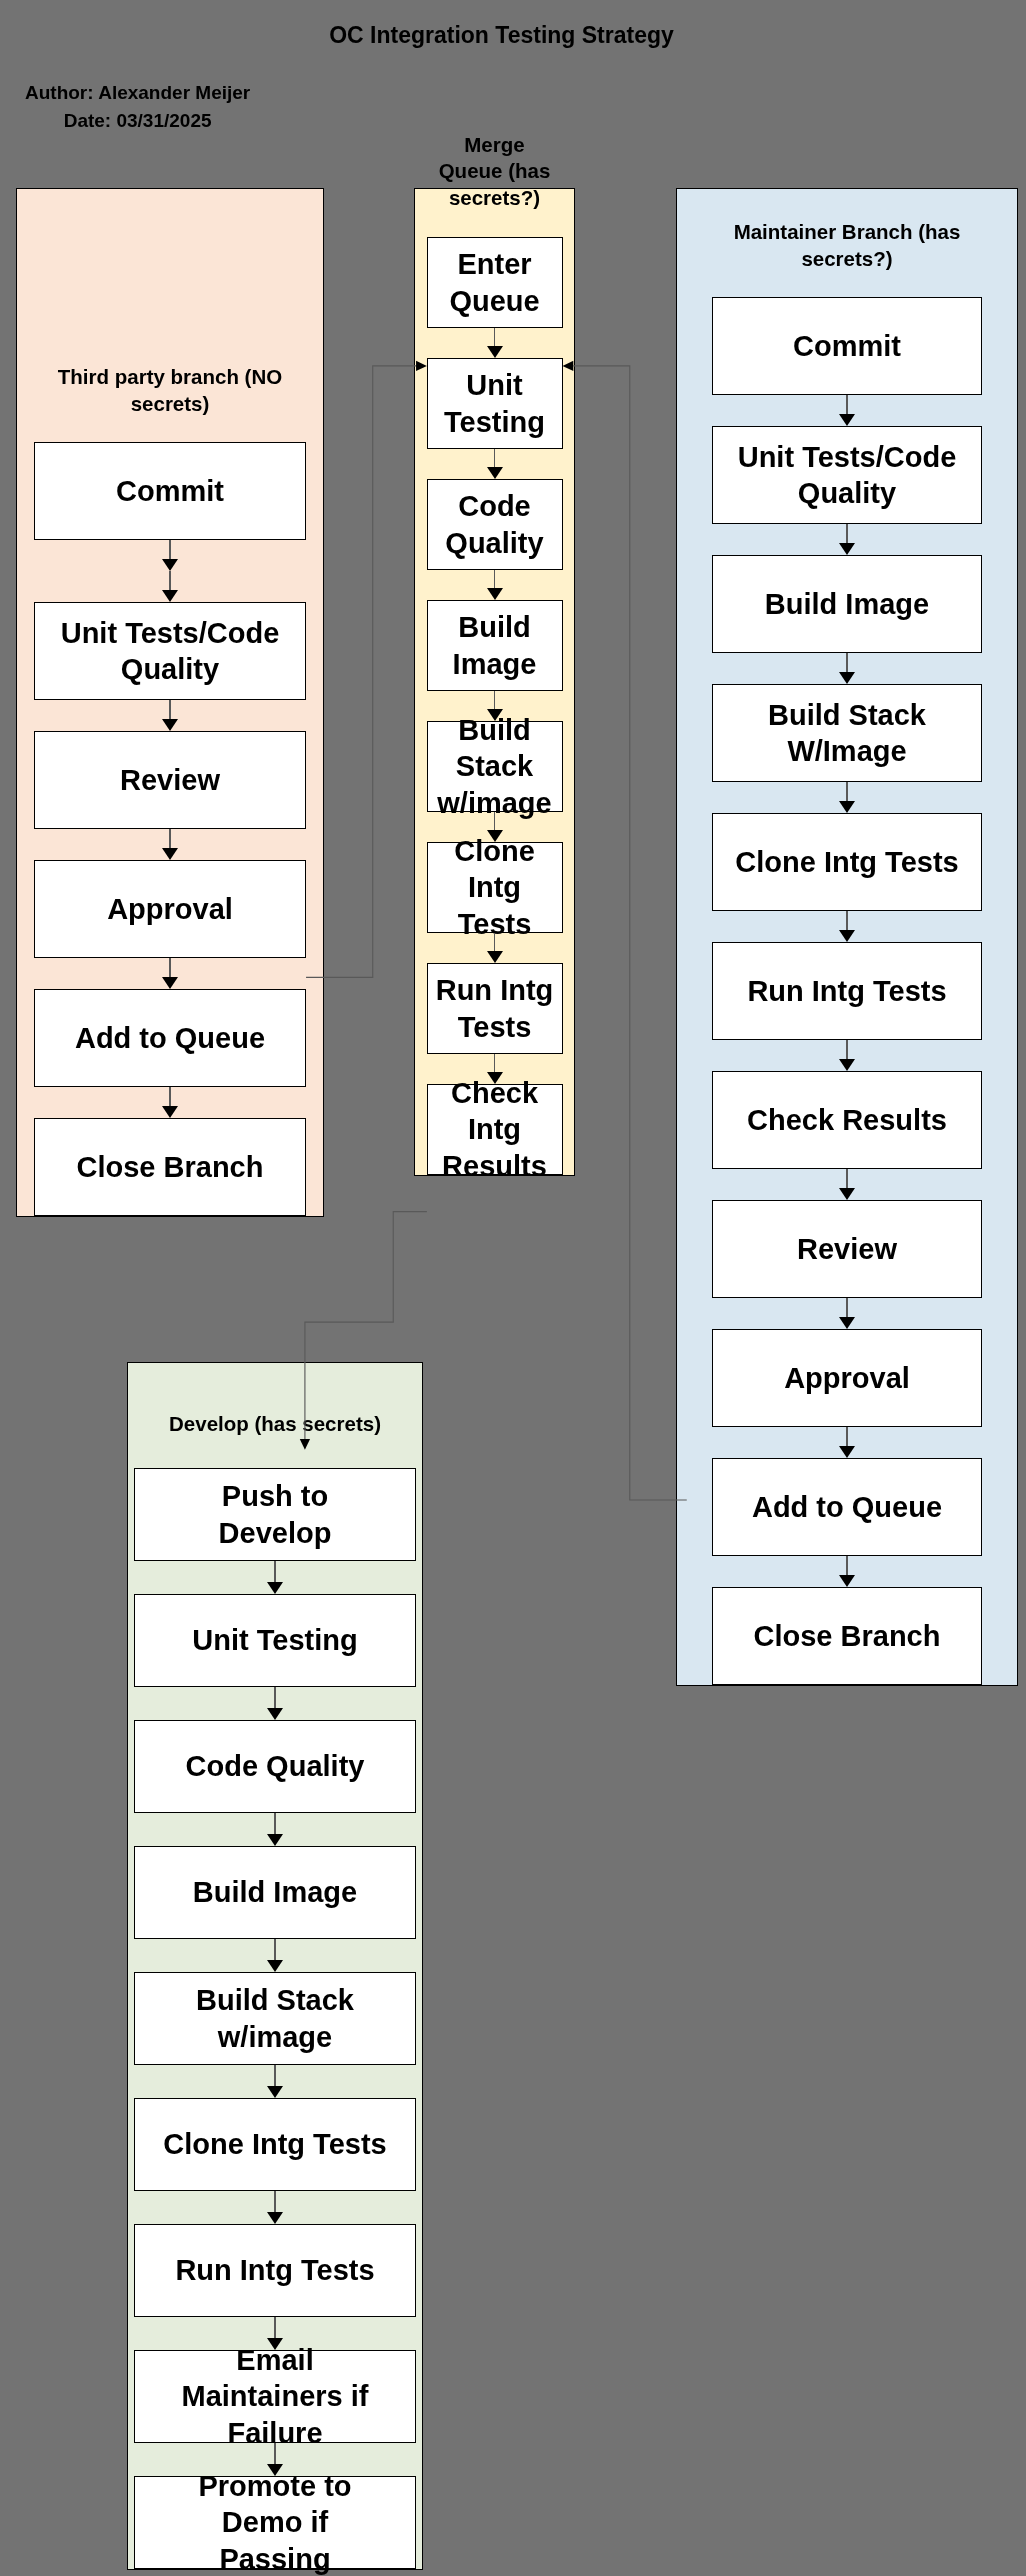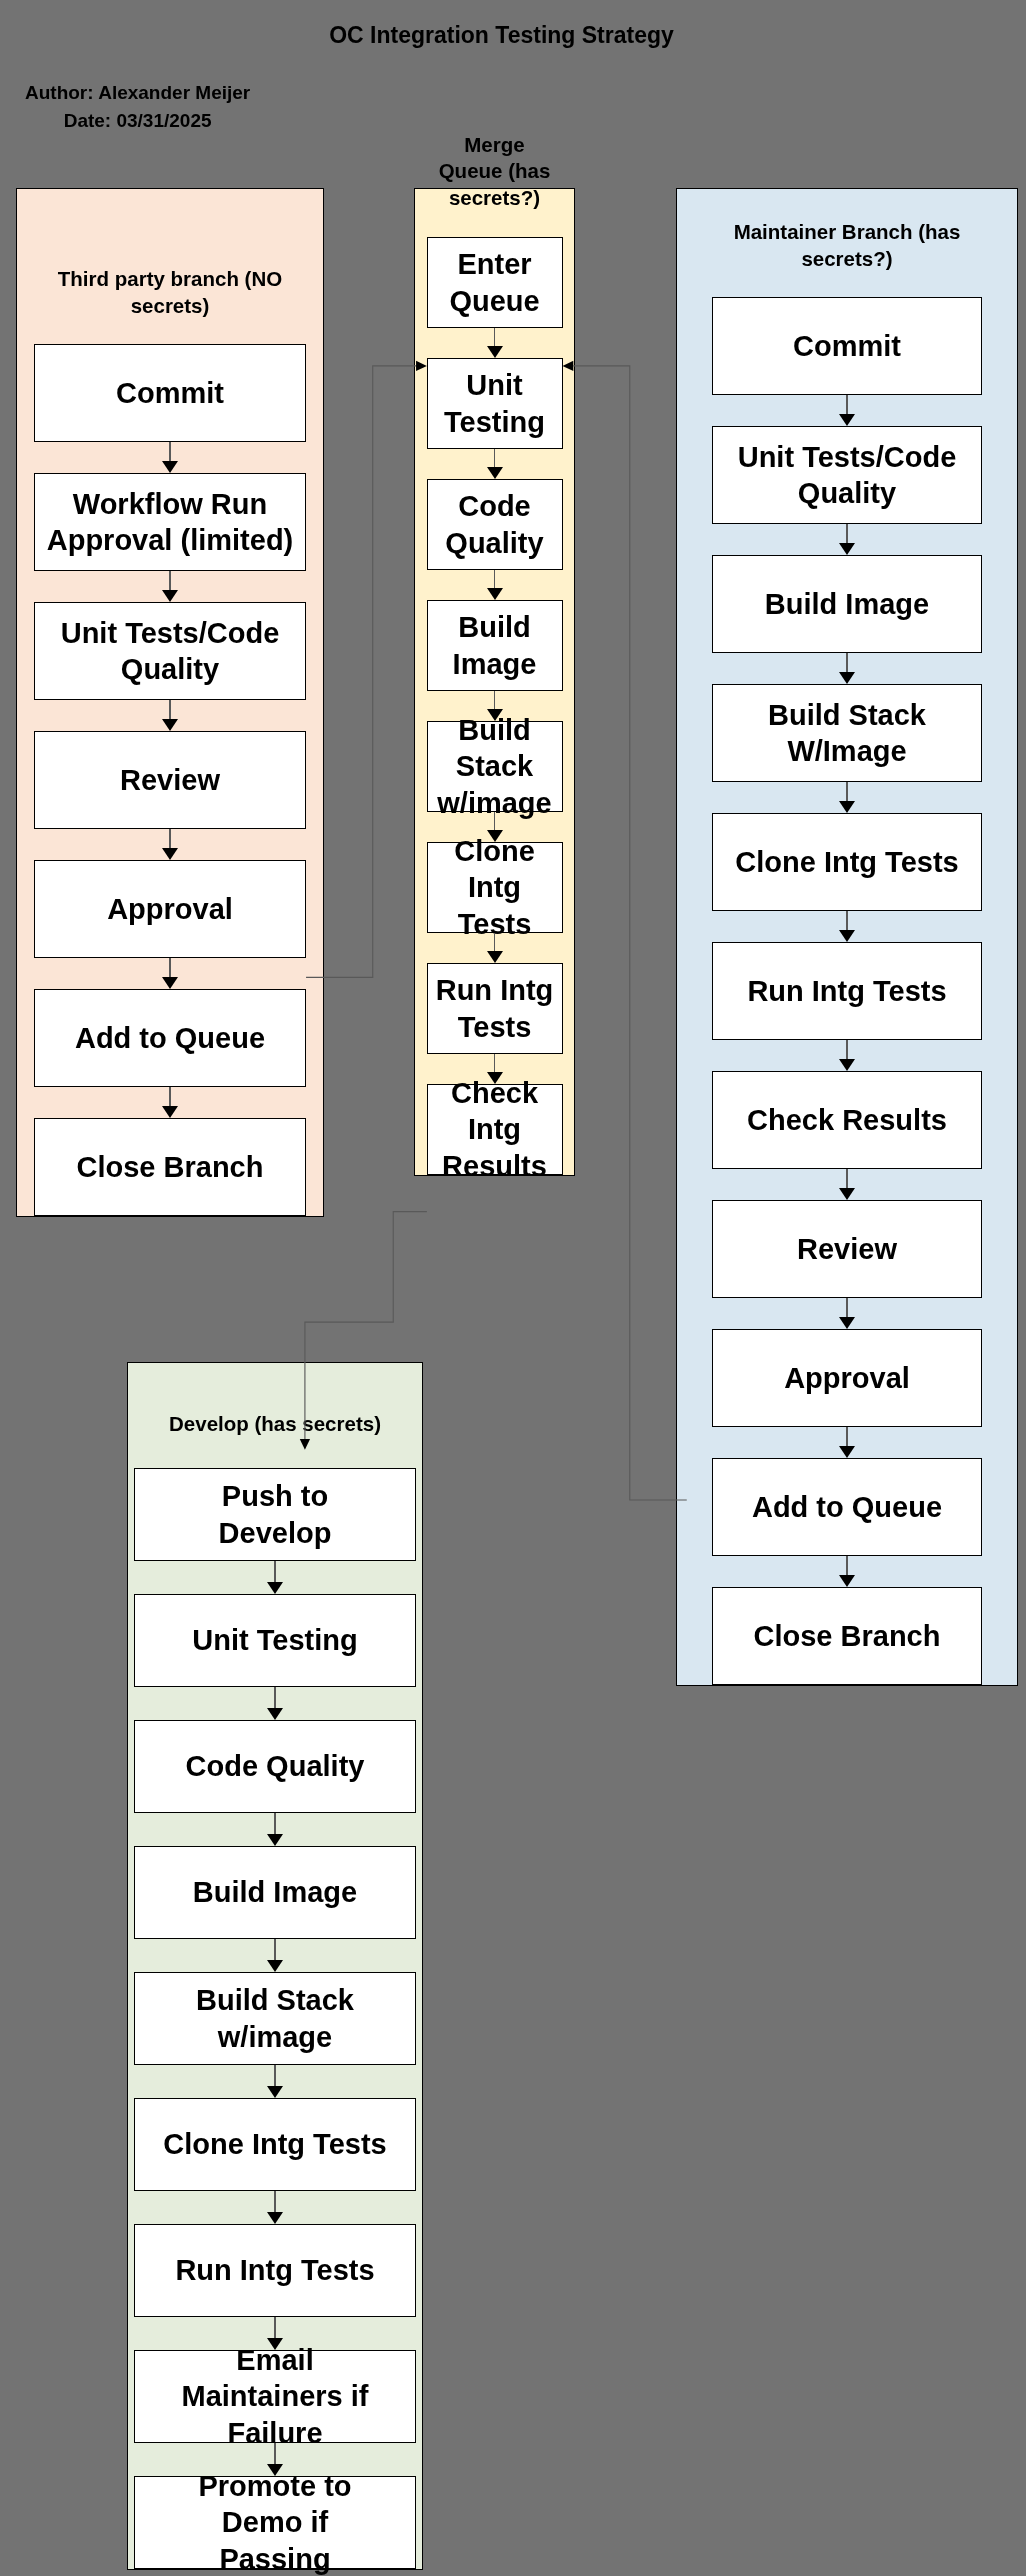--- a/index.html
+++ b/index.html
@@ -70,22 +70,20 @@
   </div>
 
   <section class="cont third">
     <div class="chead">Third party branch (NO
 secrets)</div>
     <div class="box">Commit</div>
     <div class="varrow">
         <i class="stem"></i>
         <i class="head"></i>
       </div>
-    <div class="box">Workflow Run
-Approval (limited)</div>
     <div class="varrow">
         <i class="stem"></i>
         <i class="head"></i>
       </div>
     <div class="box">Unit Tests/Code
 Quality</div>
     <div class="varrow">
         <i class="stem"></i>
         <i class="head"></i>
       </div>

